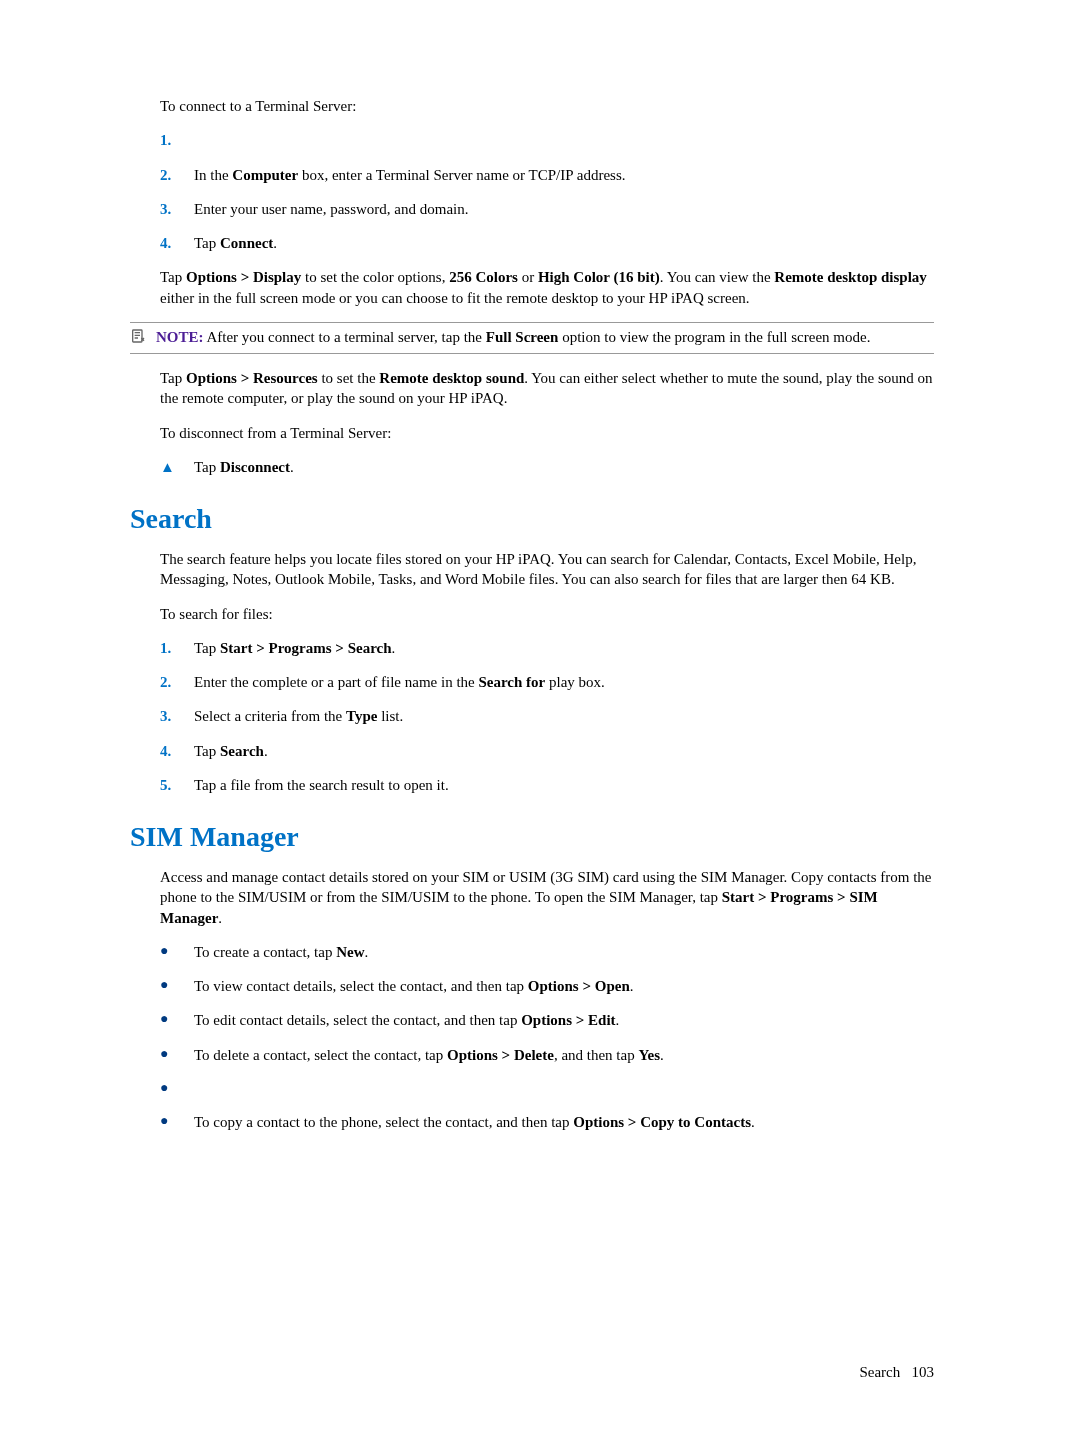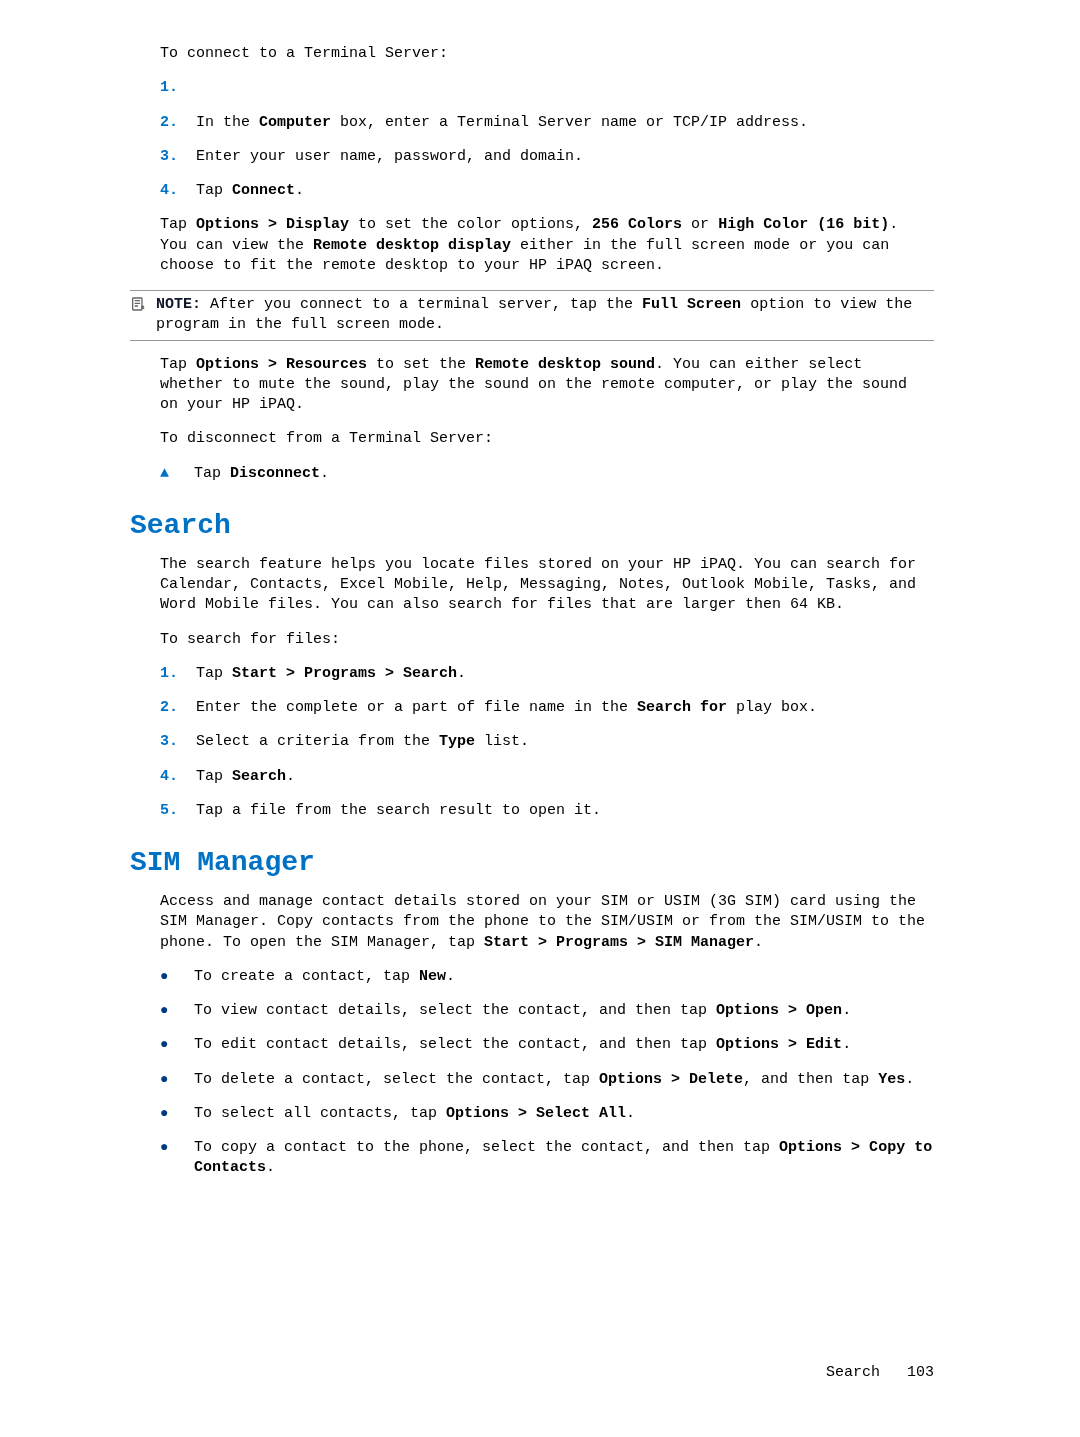--- a/index.html
+++ b/index.html
@@ -5,24 +5,24 @@
   @page { margin: 0; }
   html, body {
     margin: 0;
     padding: 0;
     background: #fff;
   }
   .page {
     width: 1024px;
     height: 1437px;
     position: relative;
-    font-family: Liberation Mono, monospace;
+    font-family: Liberation Serif, serif;
     color: #000;
     box-sizing: border-box;
-    padding: 44px 90px 60px 130px;
+    padding: 96px 90px 60px 130px;
   }
   .body-indent {
     margin-left: 30px;
   }
   p {
     margin: 0 0 14px 0;
     font-size: 15px;
     line-height: 1.35;
   }
   .num-list {
@@ -87,21 +87,21 @@
   }
   .note-box .note-icon {
     flex: 0 0 auto;
     padding-top: 1px;
   }
   .note-box .note-icon svg {
     width: 16px;
     height: 16px;
   }
   .note-label {
-    color: #0f172a;
+    color: #4c1d95;
     font-weight: bold;
   }
   h2.section {
     color: #0072c6;
     font-size: 28px;
     font-weight: bold;
     margin: 26px 0 14px -30px;
   }
   .footer {
     position: absolute;
@@ -215,21 +215,20 @@
       <li>
         <span class="dot">●</span>
         <span><span>To edit contact details, select the contact, and then tap </span><span class="bold">Options &gt; Edit</span><span>.</span></span>
       </li>
       <li>
         <span class="dot">●</span>
         <span><span>To delete a contact, select the contact, tap </span><span class="bold">Options &gt; Delete</span><span>, and then tap </span><span class="bold">Yes</span><span>.</span></span>
       </li>
       <li>
         <span class="dot">●</span>
-        <span><span>To select all contacts, tap </span><span class="bold">Options &gt; Select All</span><span>.</span></span>
       </li>
       <li>
         <span class="dot">●</span>
         <span><span>To copy a contact to the phone, select the contact, and then tap </span><span class="bold">Options &gt; Copy to Contacts</span><span>.</span></span>
       </li>
     </ul>
 
   </div>
 
   <div class="footer">

